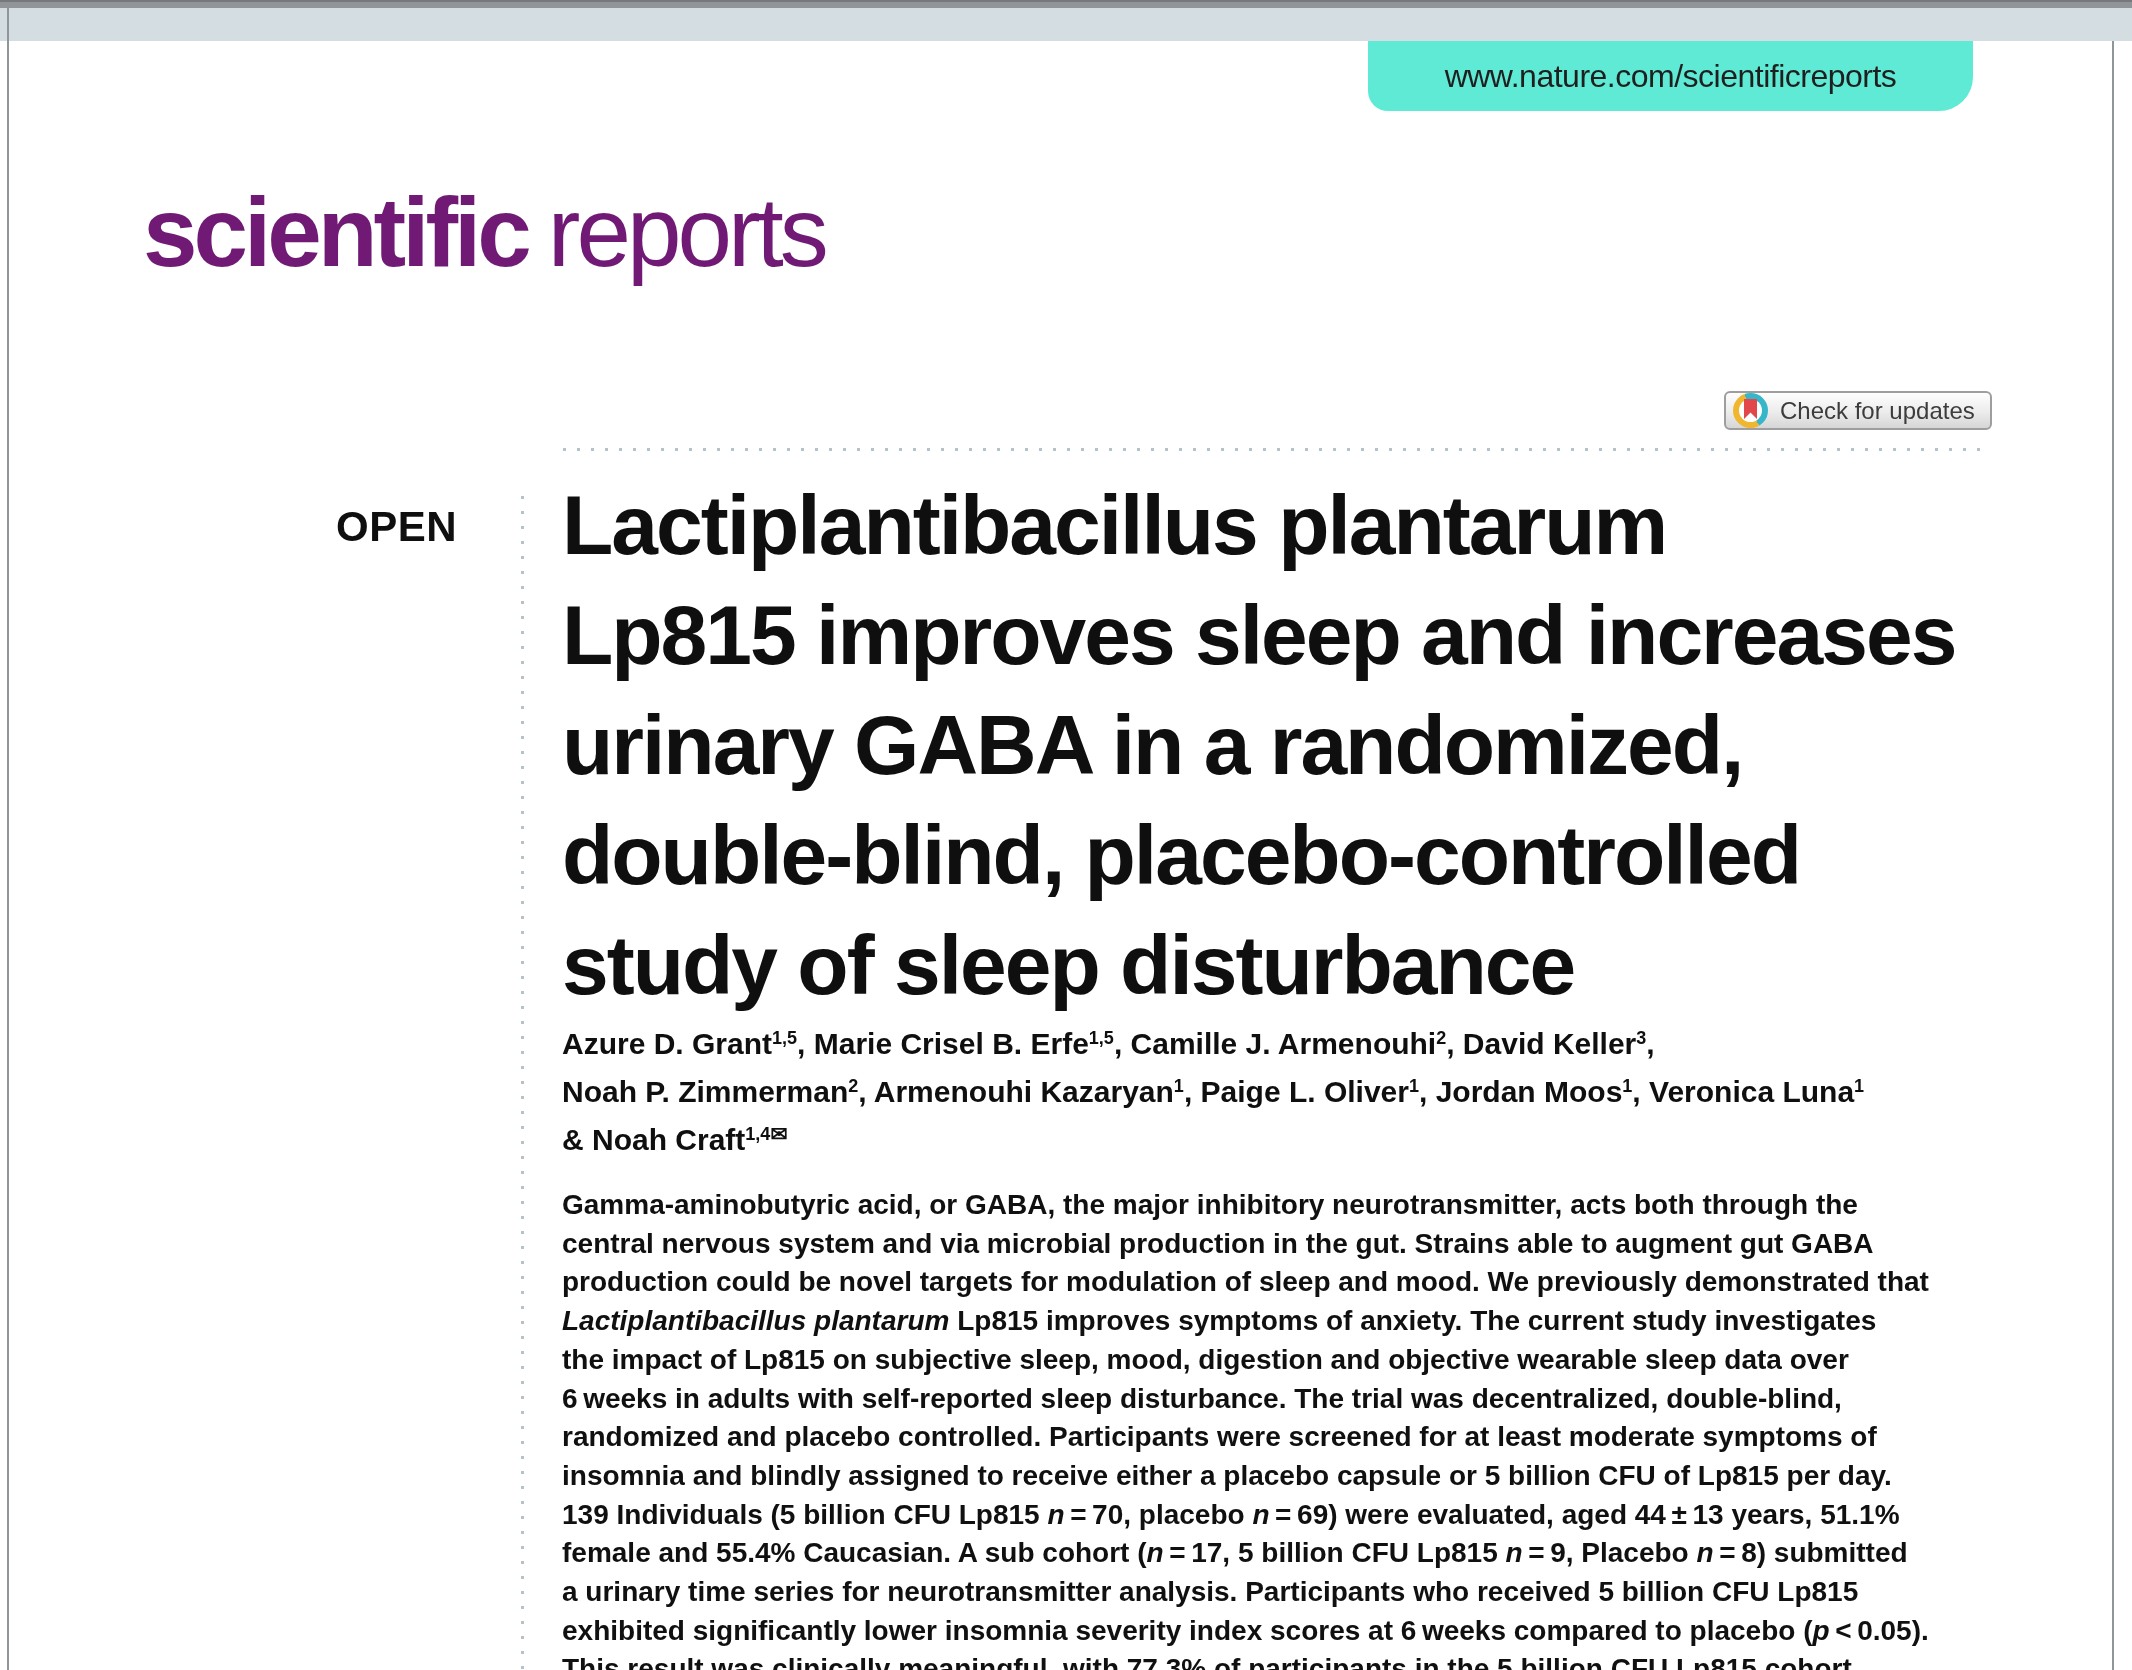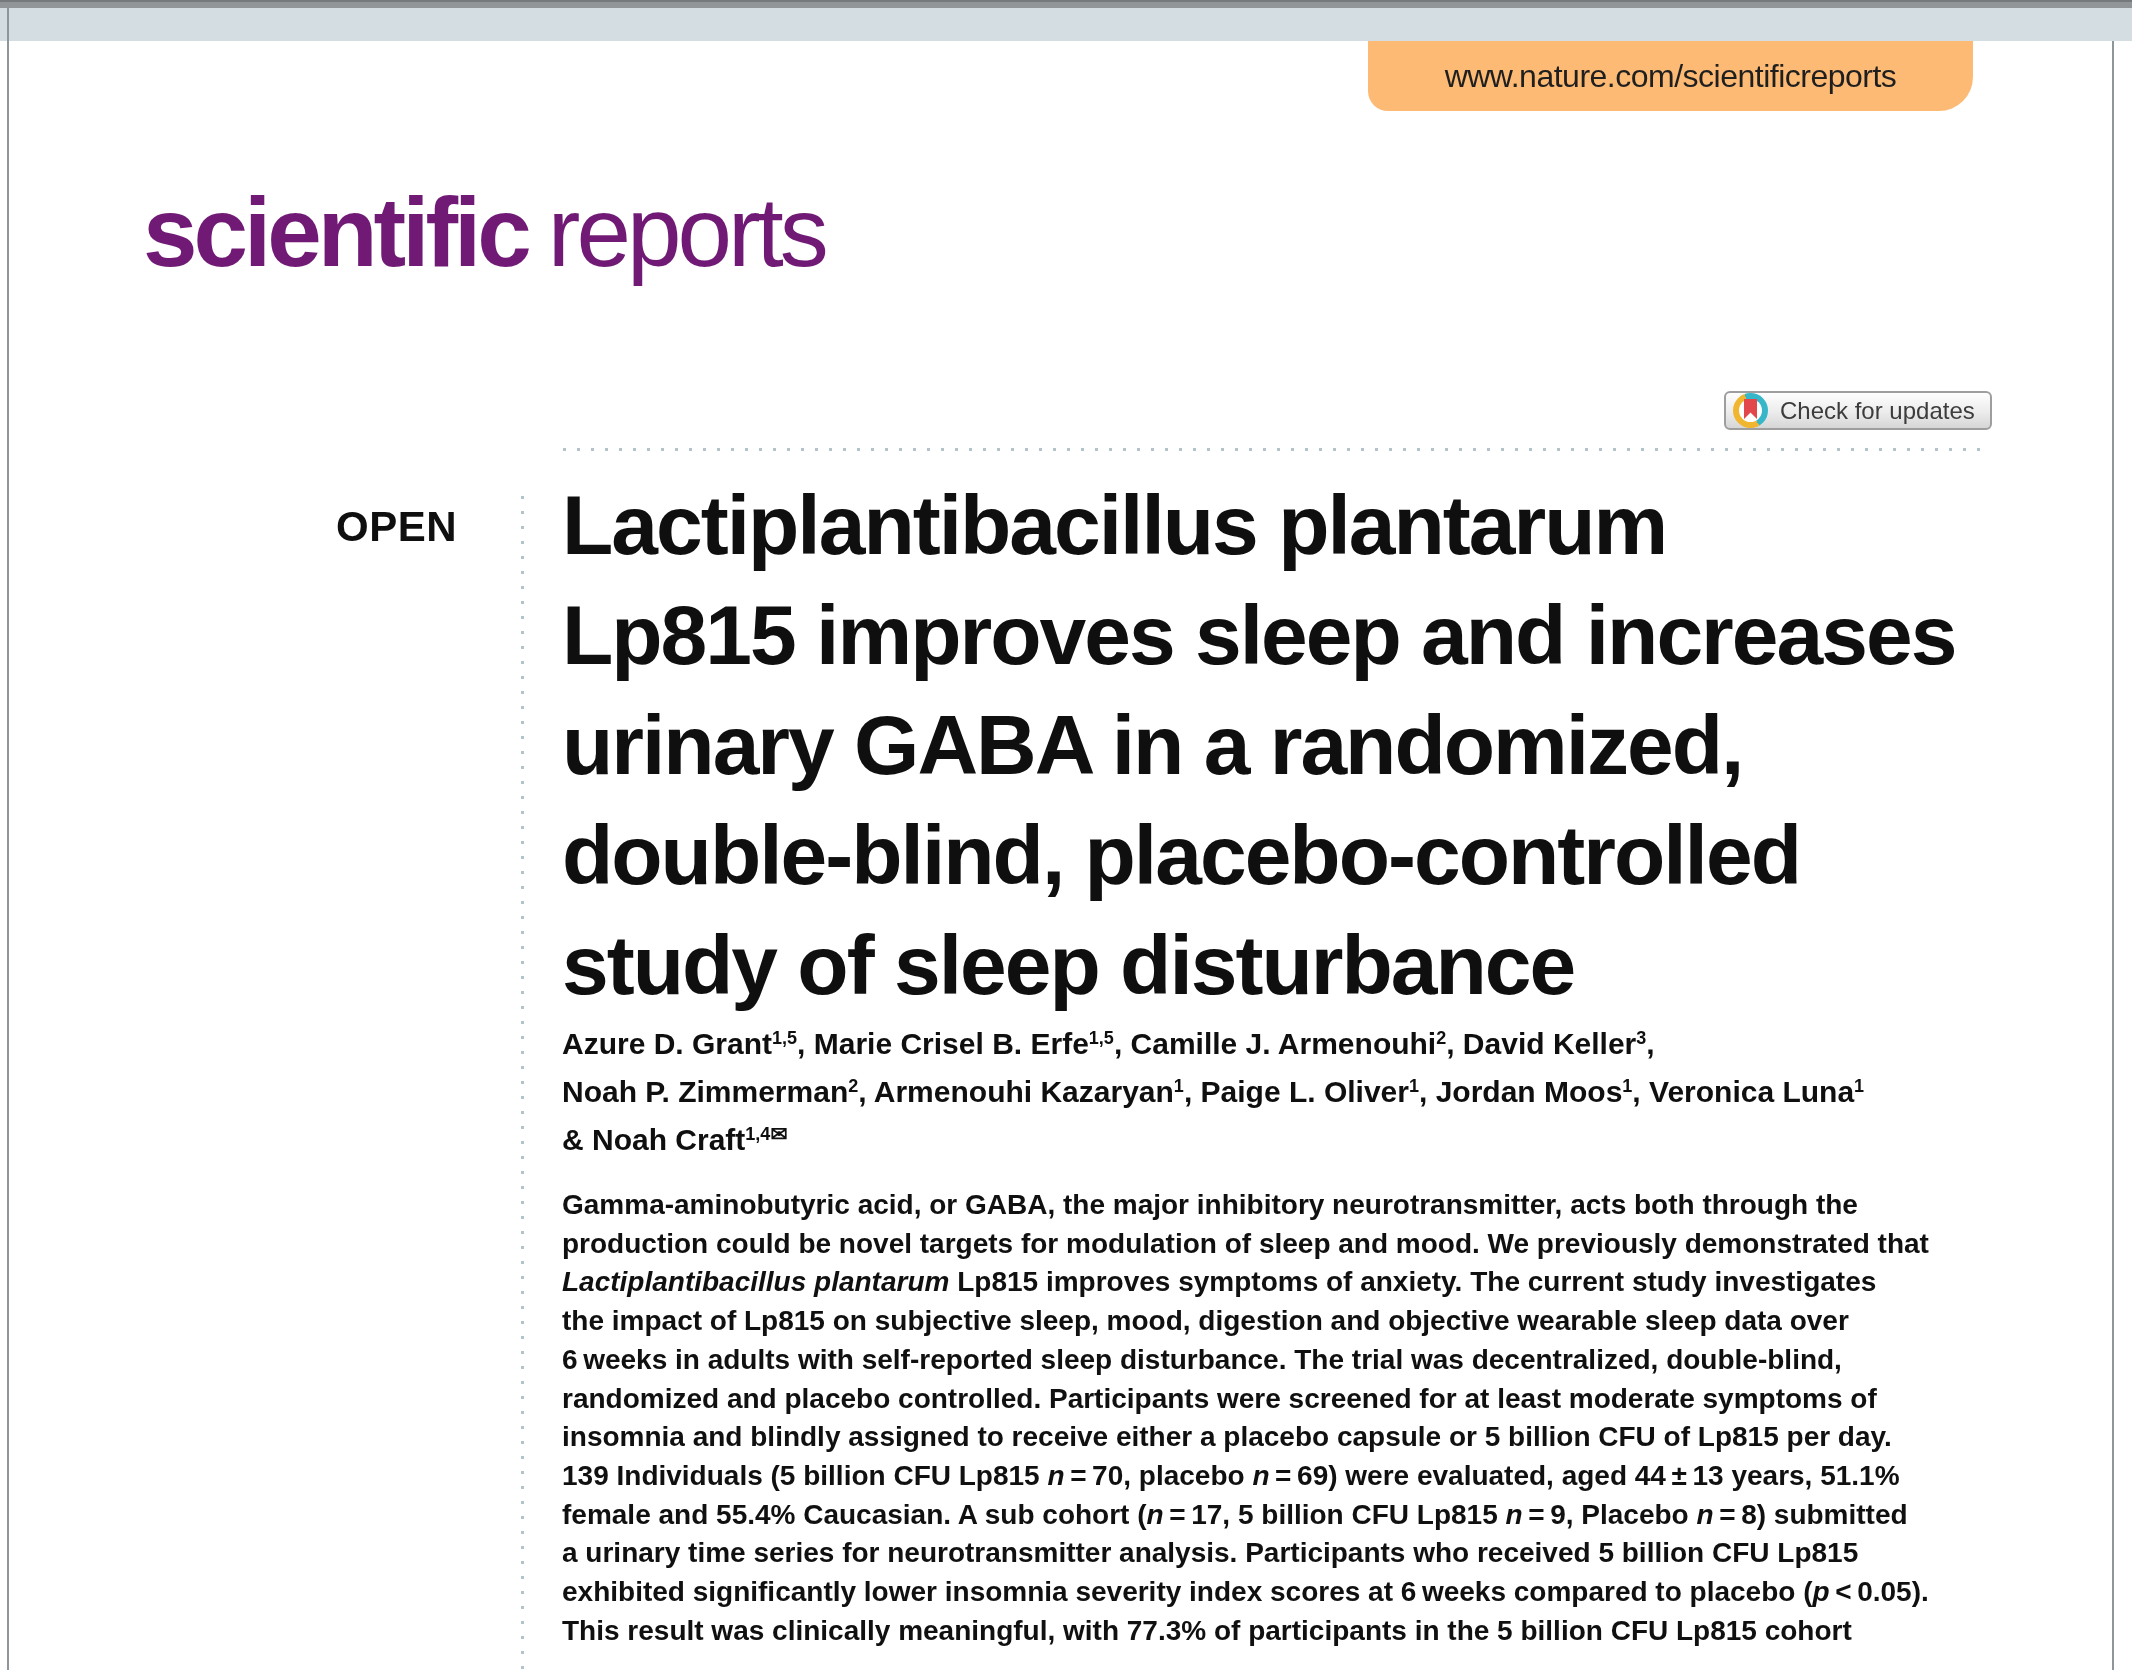--- a/index.html
+++ b/index.html
@@ -9,21 +9,21 @@
   }
   
   .top-bar{position:absolute;left:0;top:0;width:2132px;height:8px;
     background:linear-gradient(to bottom,#76797b 0,#76797b 2px,#929598 2px,#929598 100%);}
   .band{position:absolute;left:0;top:8px;width:2132px;height:33px;background:#d4dde2;}
   .edge{position:absolute;width:2px;background:#8f969a;}
   .edge.left{left:7px;top:8px;height:1662px;}
   .edge.right{left:2112px;top:41px;height:1629px;}
   
   .url-tab{position:absolute;left:1368px;top:41px;width:605px;height:70px;
-    background:#fdba74;border-radius:0 0 34px 20px;
+    background:#5eead4;border-radius:0 0 34px 20px;
     display:flex;align-items:center;justify-content:center;}
   .url-tab span{font-size:32px;color:#1f1f1f;letter-spacing:-.5px;}
   
   .logo{position:absolute;left:143px;top:183px;font-size:98px;line-height:1;
     letter-spacing:-4px;color:#701a75;white-space:nowrap;}
   .logo .b{font-weight:700;}
   .logo .l{font-weight:400;margin-left:20px;}
   
   .badge{position:absolute;left:1724px;top:391px;width:268px;height:39px;
     border:2px solid #9e9e9e;border-radius:6px;box-sizing:border-box;
@@ -96,20 +96,21 @@
     </div>
 
   <div class="authors">
       <div class="line"><span>Azure D. Grant</span><span class="sup">1,5</span><span>, Marie Crisel B. Erfe</span><span class="sup">1,5</span><span>, Camille J. Armenouhi</span><span class="sup">2</span><span>, David Keller</span><span class="sup">3</span><span>,</span></div>
       <div class="line"><span>Noah P. Zimmerman</span><span class="sup">2</span><span>, Armenouhi Kazaryan</span><span class="sup">1</span><span>, Paige L. Oliver</span><span class="sup">1</span><span>, Jordan Moos</span><span class="sup">1</span><span>, Veronica Luna</span><span class="sup">1</span></div>
       <div class="line"><span>&amp; Noah Craft</span><span class="sup">1,4</span><span class="sup mail">✉</span></div>
     </div>
 
   <div class="abstract">
       <div class="line"><span>Gamma-aminobutyric acid, or GABA, the major inhibitory neurotransmitter, acts both through the</span></div>
+      <div class="line"><span>central nervous system and via microbial production in the gut. Strains able to augment gut GABA</span></div>
       <div class="line"><span>production could be novel targets for modulation of sleep and mood. We previously demonstrated that</span></div>
       <div class="line"><span class="it">Lactiplantibacillus plantarum</span><span> Lp815 improves symptoms of anxiety. The current study investigates</span></div>
       <div class="line"><span>the impact of Lp815 on subjective sleep, mood, digestion and objective wearable sleep data over</span></div>
       <div class="line"><span>6 weeks in adults with self-reported sleep disturbance. The trial was decentralized, double-blind,</span></div>
       <div class="line"><span>randomized and placebo controlled. Participants were screened for at least moderate symptoms of</span></div>
       <div class="line"><span>insomnia and blindly assigned to receive either a placebo capsule or 5 billion CFU of Lp815 per day.</span></div>
       <div class="line"><span>139 Individuals (5 billion CFU Lp815 </span><span class="it">n</span><span> = 70, placebo </span><span class="it">n</span><span> = 69) were evaluated, aged 44 ± 13 years, 51.1%</span></div>
       <div class="line"><span>female and 55.4% Caucasian. A sub cohort (</span><span class="it">n</span><span> = 17, 5 billion CFU Lp815 </span><span class="it">n</span><span> = 9, Placebo </span><span class="it">n</span><span> = 8) submitted</span></div>
       <div class="line"><span>a urinary time series for neurotransmitter analysis. Participants who received 5 billion CFU Lp815</span></div>
       <div class="line"><span>exhibited significantly lower insomnia severity index scores at 6 weeks compared to placebo (</span><span class="it">p</span><span> &lt; 0.05).</span></div>

